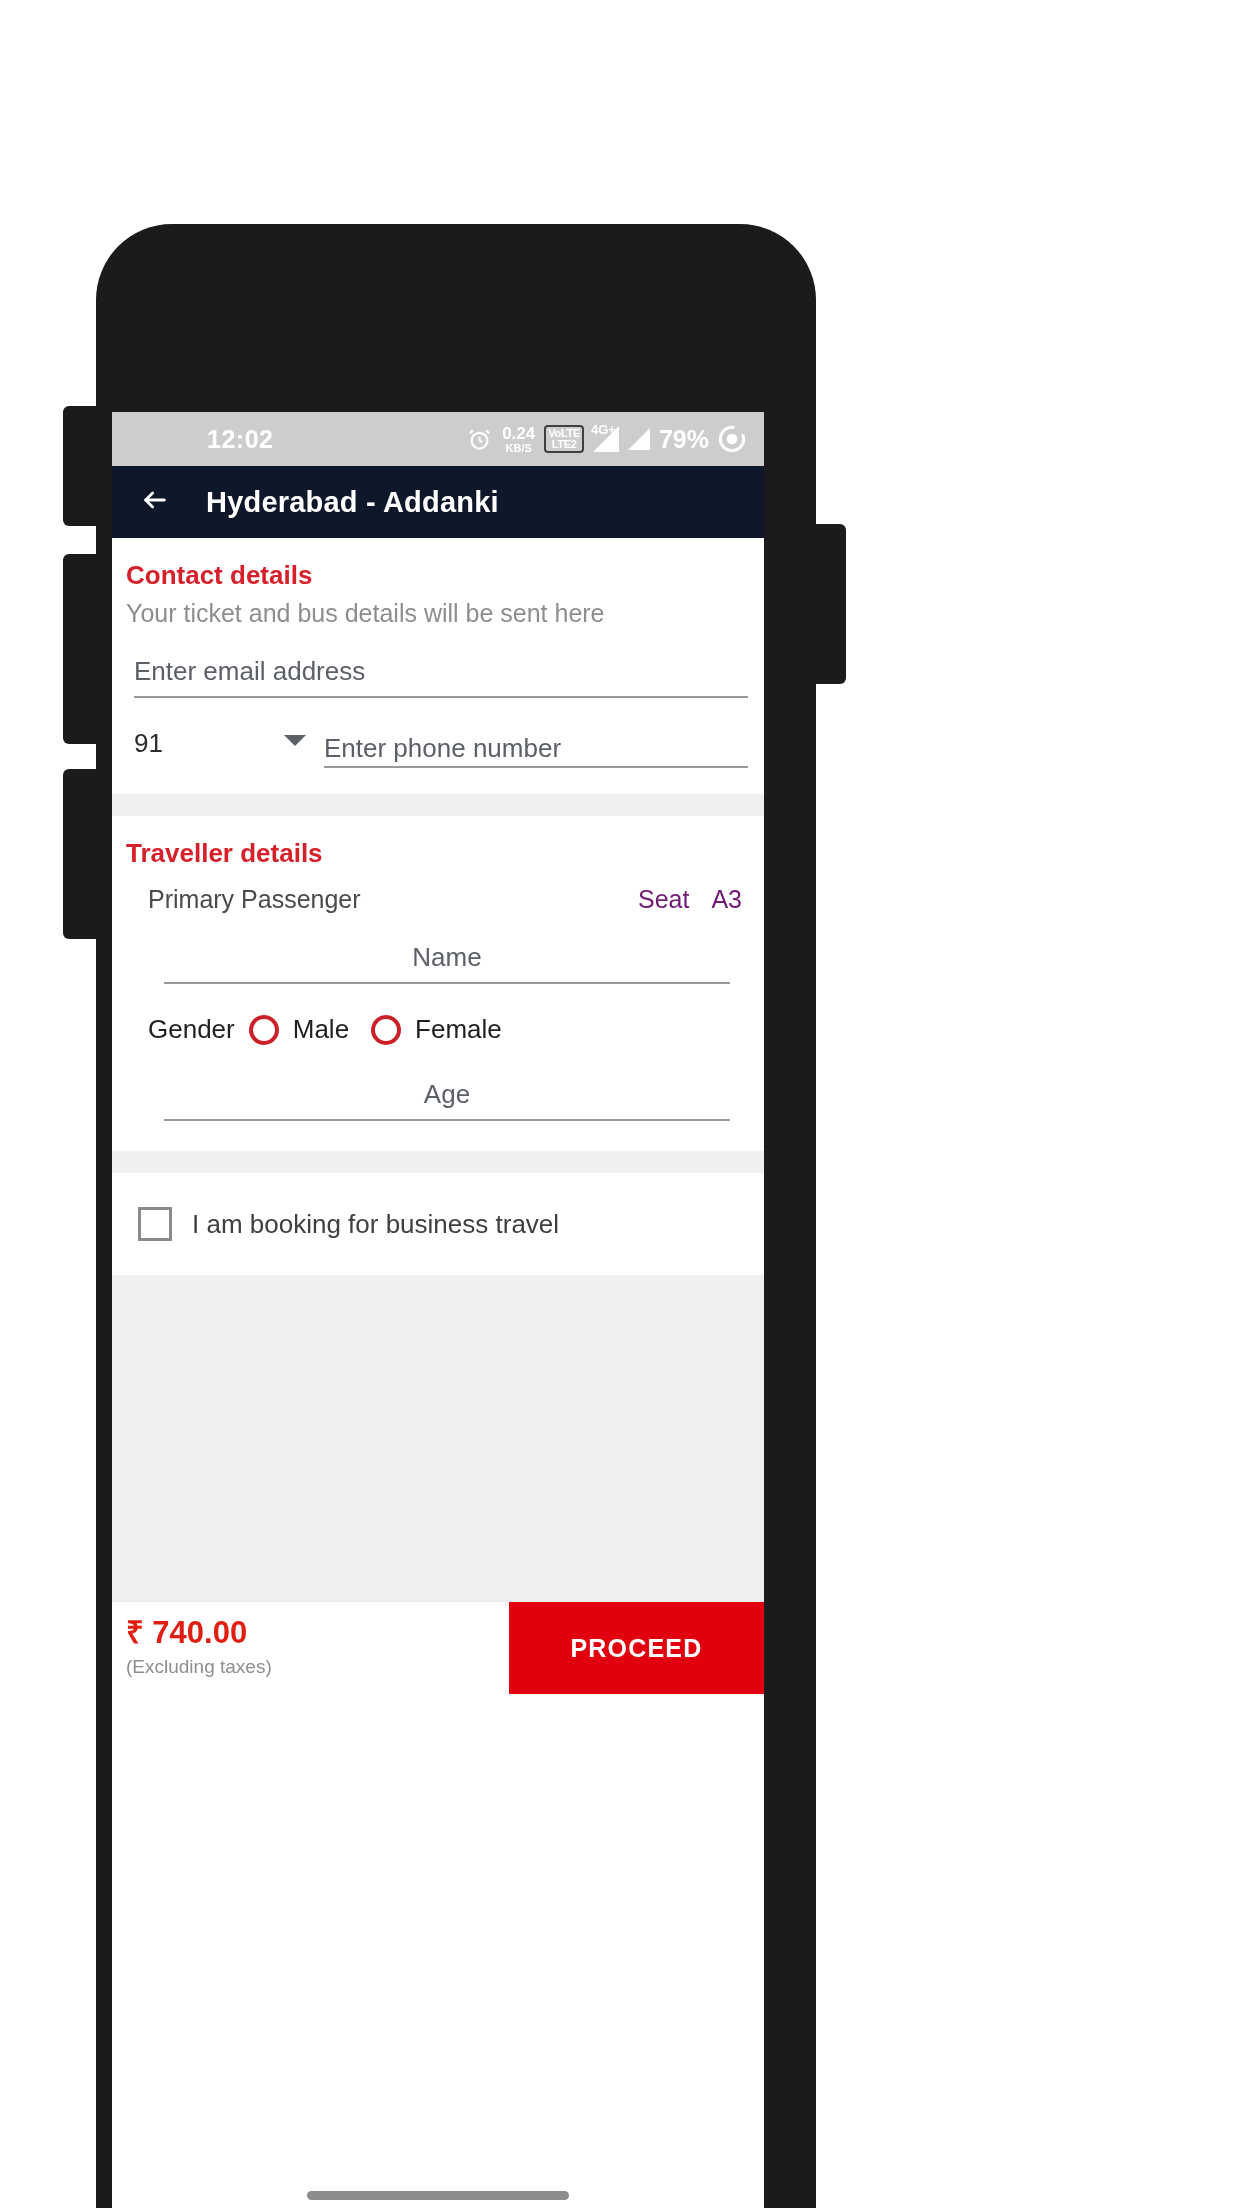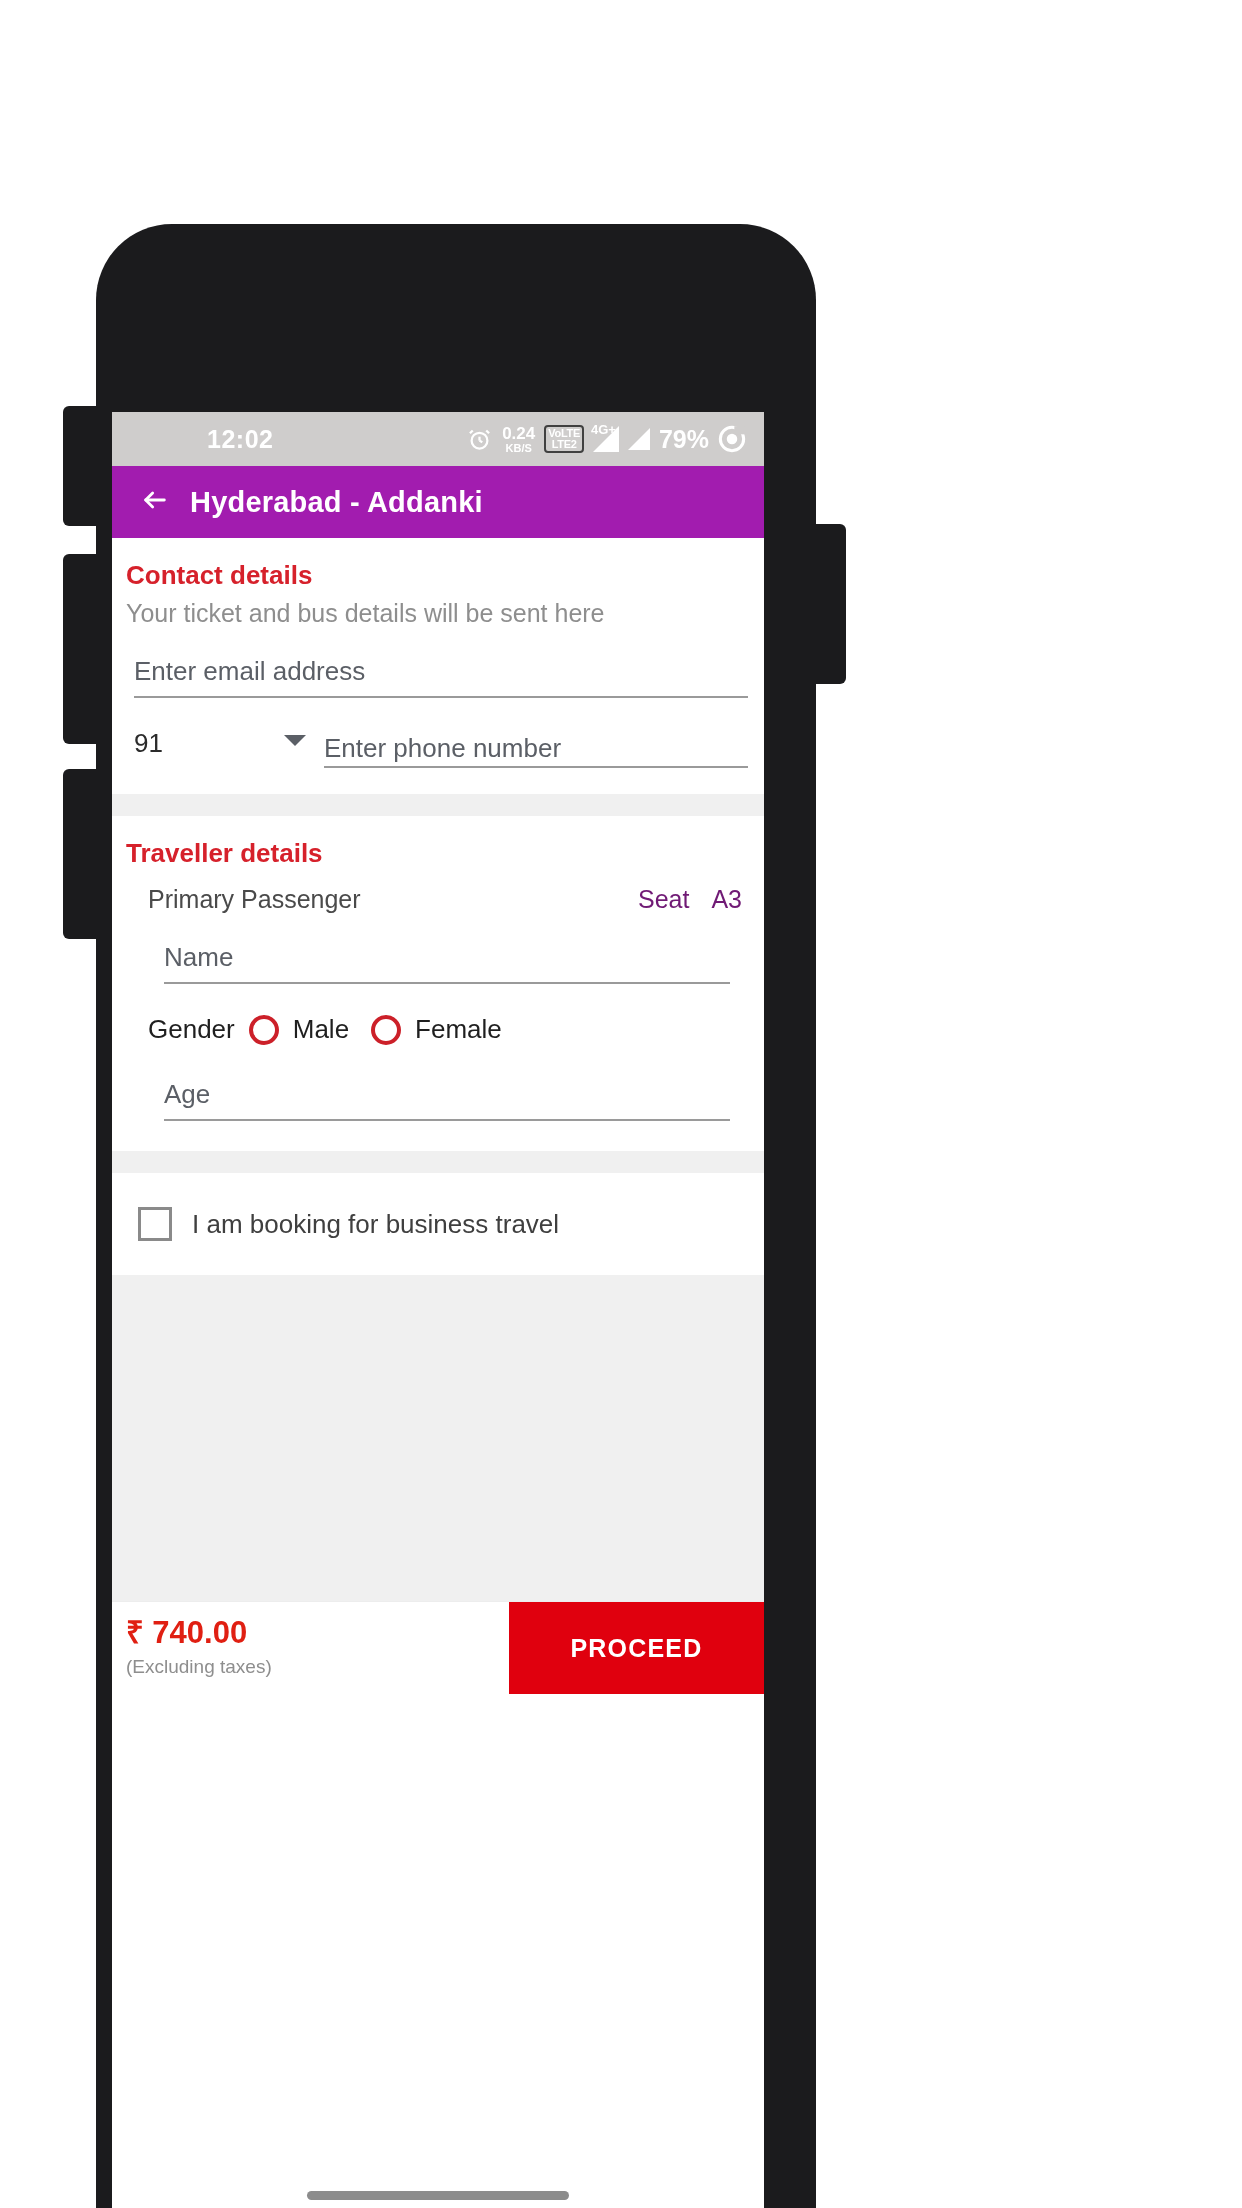--- a/index.html
+++ b/index.html
@@ -106,25 +106,25 @@
     position: absolute; top: -4px; left: -2px;
     font-size: 13px; font-weight: bold;
   }
   .sig-label.rr { top: auto; bottom: -2px; left: 12px; font-size: 13px; }
   #status-battery { font-size: 25px; font-weight: bold; }
   .eye-ico { width: 28px; height: 28px; }
 
   
   #app-bar {
     height: 72px;
-    background: #a21caf;
+    background: #0f172a;
     display: flex;
     align-items: center;
     padding-left: 28px;
-    gap: 20px;
+    gap: 36px;
   }
   #back-arrow { width: 30px; height: 28px; }
   #app-title {
     color: #ffffff;
     font-size: 29px;
     font-weight: bold;
     letter-spacing: 0.2px;
   }
 
   
@@ -147,21 +147,21 @@
   .field {
     position: relative;
     margin: 28px 16px 0 22px;
     border-bottom: 2px solid #9a9a9a;
     padding-bottom: 9px;
   }
   .field .ph {
     font-size: 26px;
     color: #5b5f66;
   }
-  .field.inner { margin-left: 52px; margin-right: 34px; }
+  .field.inner { margin-left: 52px; margin-right: 34px; text-align: center; }
 
   #phone-row {
     display: flex;
     align-items: flex-end;
     margin: 30px 16px 0 22px;
   }
   #country-code-select {
     display: flex;
     align-items: center;
     justify-content: space-between;

